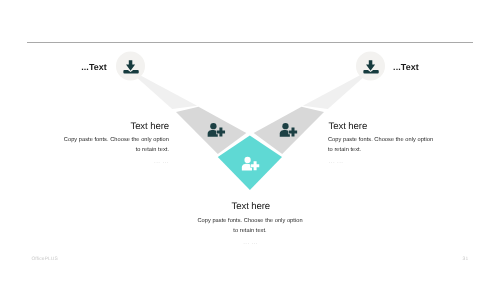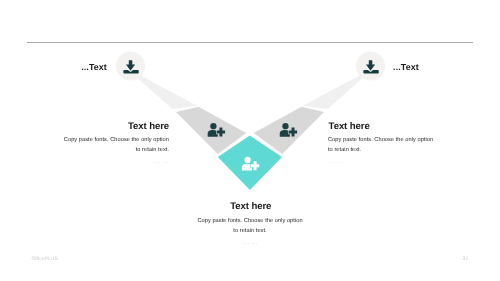--- a/index.html
+++ b/index.html
@@ -2,21 +2,21 @@
 <html><head>
 <meta charset="utf-8">
 <style>
   html,body{margin:0;padding:0;}
   body{width:500px;height:281px;background:#ffffff;font-family:"Liberation Sans",sans-serif;overflow:hidden;position:relative;-webkit-font-smoothing:antialiased;text-rendering:geometricPrecision;}
   .stage{position:absolute;left:0;top:0;width:460px;height:281px;background:#fff;}
   .hr{position:absolute;left:27.4px;top:42px;width:446px;height:0.9px;background:#a9a9a9;}
   svg.art{position:absolute;left:0;top:0;width:500px;height:281px;display:block;}
   .tl{position:absolute;white-space:nowrap;}
   .callout{font-weight:bold;font-size:8.9px;color:#1b1b1b;letter-spacing:0.1px;}
-  .h3{font-weight:bold;font-size:9.6px;color:#181818;letter-spacing:-0.1px;}
+  .h3{font-weight:normal;font-size:9.6px;color:#181818;letter-spacing:-0.1px;}
   .bd{font-size:5.65px;color:#2a2a2a;letter-spacing:0.05px;}
   .dots{font-size:6.0px;color:#dcdcdc;letter-spacing:0.4px;}
   .foot{font-size:4.9px;color:#c9c9c9;letter-spacing:0.1px;}
 </style>
 </head>
 <body>
 
 <div class="stage">
   <div class="hr"></div>
 

